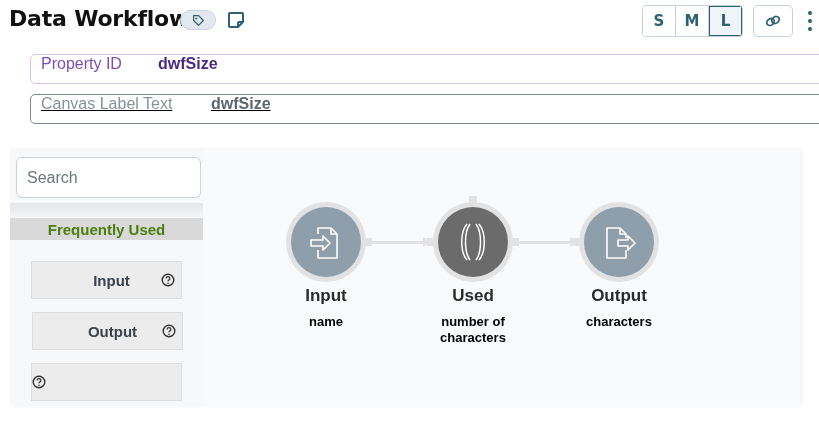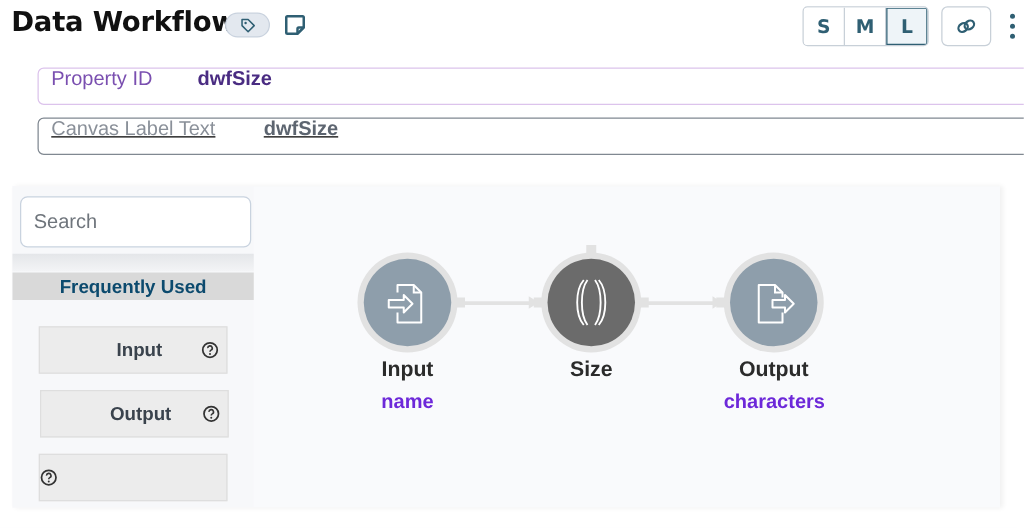--- a/index.html
+++ b/index.html
@@ -25,30 +25,30 @@
   .field.prop .lbl { color: #7a4fb0; width: 127px; }
   .field.prop .val { color: #4a2c82; font-weight: bold; }
   .field.canvas .lbl { color: #8a9099; width: 180px; }
   .field.canvas .val { color: #5d6570; font-weight: bold; }
 
   .panel { position: absolute; left: 10px; top: 149px; width: 790px; height: 257px; background: #f9fafc; box-shadow: 2px 0 4px rgba(0,0,0,0.06); }
   .sidebar { position: absolute; left: 0; top: 0; width: 193px; height: 257px; background: #f7f8fa; }
   .search { position: absolute; left: 6px; top: 8px; width: 185px; height: 41px; border: 1px solid #c9d3df; border-radius: 6px; background: #fff; padding-left: 10px; font-size: 16px; color: #333; font-family: "Liberation Sans", sans-serif; outline: none; }
   .search::placeholder { color: #6f757c; }
   .search-shadow { position: absolute; left: 0; top: 54px; width: 193px; height: 14px; background: linear-gradient(#e4e6e9, #f3f4f6); }
-  .freq { position: absolute; left: 0; top: 69px; width: 193px; height: 22px; background: #d9d9d9; display: flex; align-items: center; justify-content: center; font-size: 15px; font-weight: bold; color: #0c4a6e; }
+  .freq { position: absolute; left: 0; top: 69px; width: 193px; height: 22px; background: #d9d9d9; display: flex; align-items: center; justify-content: center; font-size: 15px; font-weight: bold; color: #4d7c0f; }
   .palette-item { position: absolute; width: 151px; height: 38px; background: #ececec; border: 1px solid #dedede; display: flex; align-items: center; }
   .palette-item .pl { flex: 1; text-align: center; padding-left: 30px; font-size: 15px; font-weight: bold; color: #3a434d; }
   .help-icon { width: 14px; height: 14px; margin-right: 6px; }
 
   .node { position: absolute; width: 80px; text-align: center; }
   .node .circle { position: relative; width: 80px; height: 80px; border-radius: 50%; background: #e2e2e2; display: flex; align-items: center; justify-content: center; margin: 0 auto; }
   .node .inner { width: 70px; height: 70px; border-radius: 50%; display: flex; align-items: center; justify-content: center; }
   .node .nname { margin-top: 4px; font-size: 17px; font-weight: bold; color: #2b2b2b; }
-  .node .ndesc { margin-top: 8px; font-size: 16px; font-weight: bold; color: #6d28d9; line-height: 16px; }
+  .node .ndesc { margin-top: 8px; font-size: 13px; font-weight: bold; color: #000000; line-height: 16px; }
   .port { position: absolute; background: #e2e2e2; }
   .edge { position: absolute; height: 3px; background: #e2e2e2; }
   .arrow { position: absolute; width: 0; height: 0; border-top: 5px solid transparent; border-bottom: 5px solid transparent; border-left: 8px solid #e2e2e2; }
 </style>
 </head>
 <body>
 
 <div class="root">
 
   <div class="title">Data Workflow</div>
@@ -149,21 +149,22 @@
         <div class="port" style="right:-6px; top:36px; width:8px; height:8px;"></div>
         <div class="inner" style="background:#6b6b6b;">
           <svg width="40" height="44" viewBox="0 0 40 44">
               <path d="M14 4c-7 8-7 28 0 36" fill="none" stroke="#fff" stroke-width="1.5"></path>
               <path d="M17 4c-6 8-6 28 0 36" fill="none" stroke="#fff" stroke-width="1.5"></path>
               <path d="M26 4c7 8 7 28 0 36" fill="none" stroke="#fff" stroke-width="1.5"></path>
               <path d="M23 4c6 8 6 28 0 36" fill="none" stroke="#fff" stroke-width="1.5"></path>
             </svg>
         </div>
       </div>
-      <div class="nname">Size</div>
+      <div class="nname">Used</div>
+      <div class="ndesc" style="padding:0 6px;">number of characters</div>
     </div>
 
     <div class="node" style="left:569px; top:53px;">
       <div class="circle">
         <div class="port" style="left:-6px; top:36px; width:8px; height:8px;"></div>
         <div class="inner" style="background:#8e9eab;">
           <svg width="40" height="40" viewBox="0 0 40 40">
               <path d="M27 16v-4l-6-6H8v30h19v-8" fill="none" stroke="#fff" stroke-width="1.6" stroke-linejoin="round"></path>
               <path d="M21 6v6h6" fill="none" stroke="#fff" stroke-width="1.6"></path>
               <path d="M19 18h10v-4l7 7-7 7v-4H19z" fill="none" stroke="#fff" stroke-width="1.6" stroke-linejoin="round"></path>

